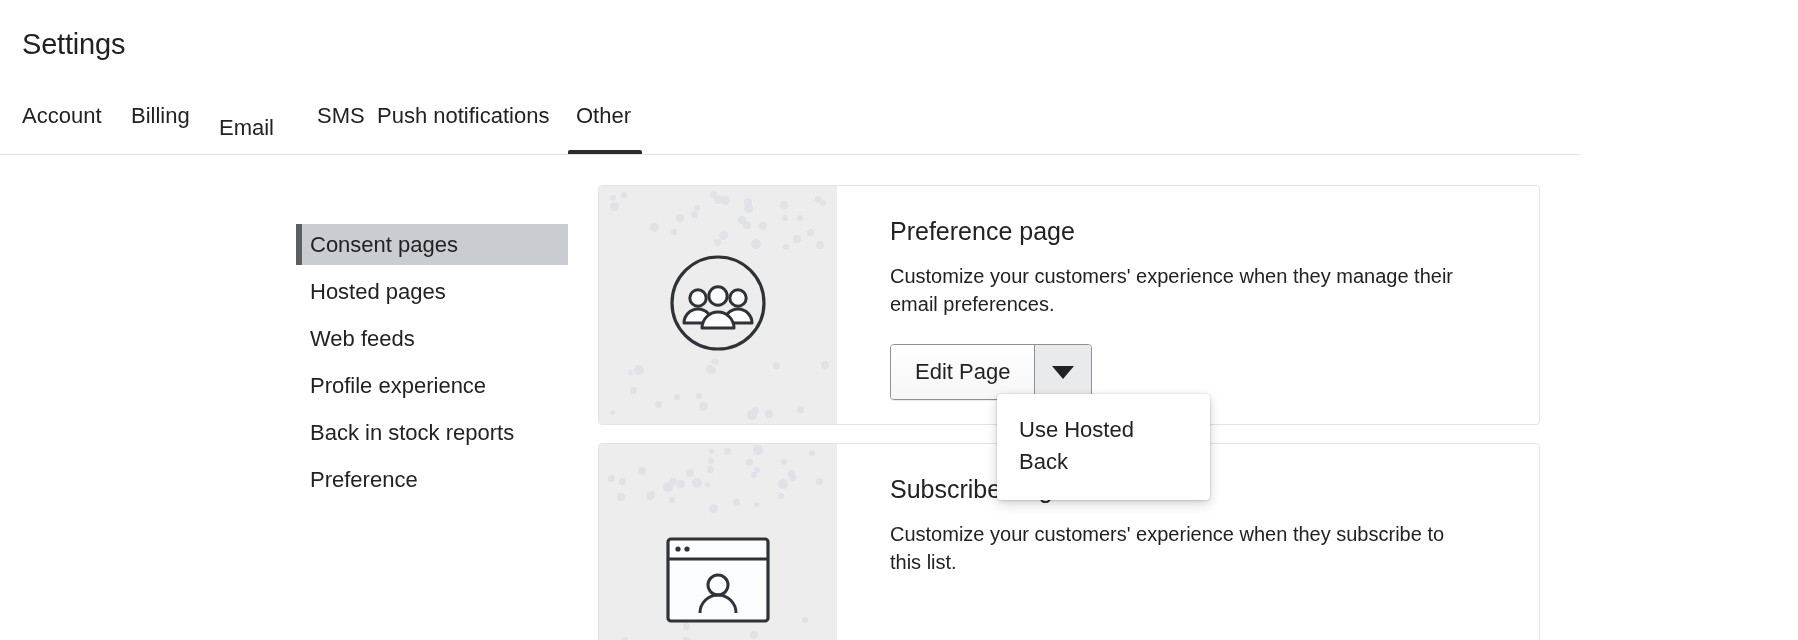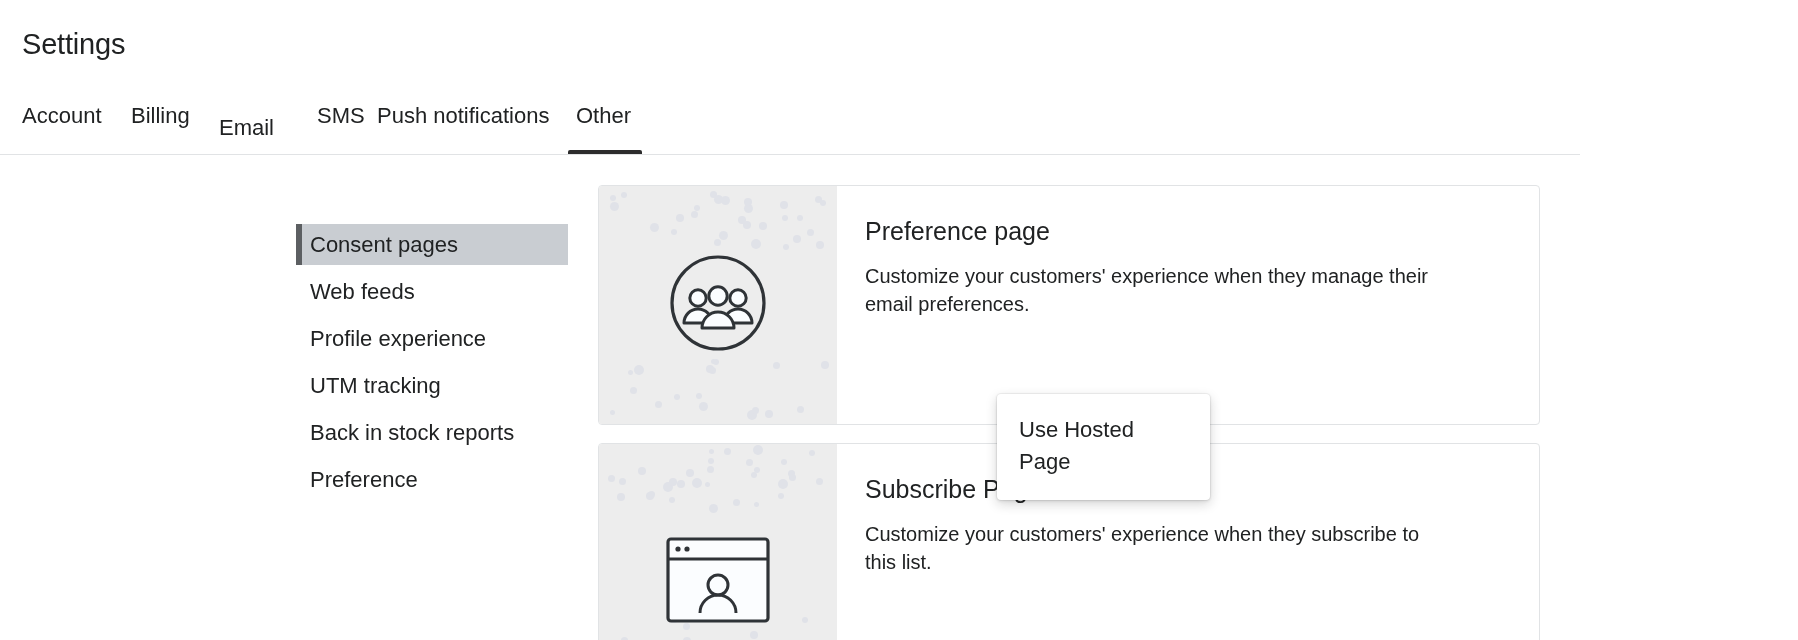--- a/index.html
+++ b/index.html
@@ -110,20 +110,21 @@
   }
   .card {
     position: relative;
     display: flex;
     background: #ffffff;
     border: 1px solid #e1e3e5;
     border-radius: 4px;
     box-sizing: border-box;
     overflow: hidden;
     margin-bottom: 18px;
+    gap: 25px;
   }
   .card-illustration {
     position: relative;
     width: 238px;
     flex: 0 0 238px;
     background: #ededed;
     overflow: hidden;
   }
   .card-body {
     flex: 1 1 auto;
@@ -251,27 +252,27 @@
     <span class="tab-label">Other</span>
     <span class="tab-underline" style="left:-8px;width:74px;"></span>
   </div>
 </div>
 
 <div id="sidebar">
   <div class="side-item active">
     <span class="side-label">Consent pages</span>
   </div>
   <div class="side-item">
+    <span class="side-label">Hosted pages</span>
+  </div>
+  <div class="side-item">
     <span class="side-label">Web feeds</span>
   </div>
   <div class="side-item">
     <span class="side-label">Profile experience</span>
-  </div>
-  <div class="side-item">
-    <span class="side-label">UTM tracking</span>
   </div>
   <div class="side-item">
     <span class="side-label">Back in stock reports</span>
   </div>
   <div class="side-item">
     <span class="side-label">Preference</span>
   </div>
 </div>
 
 <div id="content">
@@ -337,20 +338,26 @@
           <path d="M56 70 a14 14 0 0 1 28 0 z" fill="#fbfdff" stroke="#2f3337" stroke-width="3" stroke-linejoin="round"></path>
 
           <circle cx="50" cy="43" r="9.2" fill="#fbfdff" stroke="#2f3337" stroke-width="3"></circle>
           <path d="M34 75 a16 16 0 0 1 32 0 z" fill="#fbfdff" stroke="#2f3337" stroke-width="3" stroke-linejoin="round"></path>
         </svg>
       </div>
     </div>
     <div class="card-body">
       <h2 class="card-title">Preference page</h2>
       <p class="card-desc">Customize your customers' experience when they manage their email preferences.</p>
+      <span class="split-button">
+        <span class="split-main">Edit Page</span>
+        <span class="split-toggle">
+          <span class="caret"></span>
+        </span>
+      </span>
     </div>
   </div>
 
   <div class="card" id="card-subscribe">
     <div class="card-illustration">
       <div class="dots" id="dots-b">
           <span style="width: 6px; height: 6px; left: 109px; top: 14px; background: rgb(224, 226, 232);"></span>
           <span style="width: 7px; height: 7px; left: 125px; top: 4px; background: rgb(224, 226, 232);"></span>
           <span style="width: 7px; height: 7px; left: 20px; top: 34px; background: rgb(224, 226, 232);"></span>
           <span style="width: 9px; height: 9px; left: 110px; top: 60px; background: rgb(224, 226, 232);"></span>
@@ -401,14 +408,14 @@
     </div>
     <div class="card-body">
       <h2 class="card-title">Subscribe Page</h2>
       <p class="card-desc">Customize your customers' experience when they subscribe to this list.</p>
     </div>
   </div>
 
 </div>
 
 <div id="dropdown-menu">
-  <div class="menu-item">Use Hosted Page</div>
+  <div class="menu-item">Use Hosted Back</div>
 </div>
 
 </body></html>

